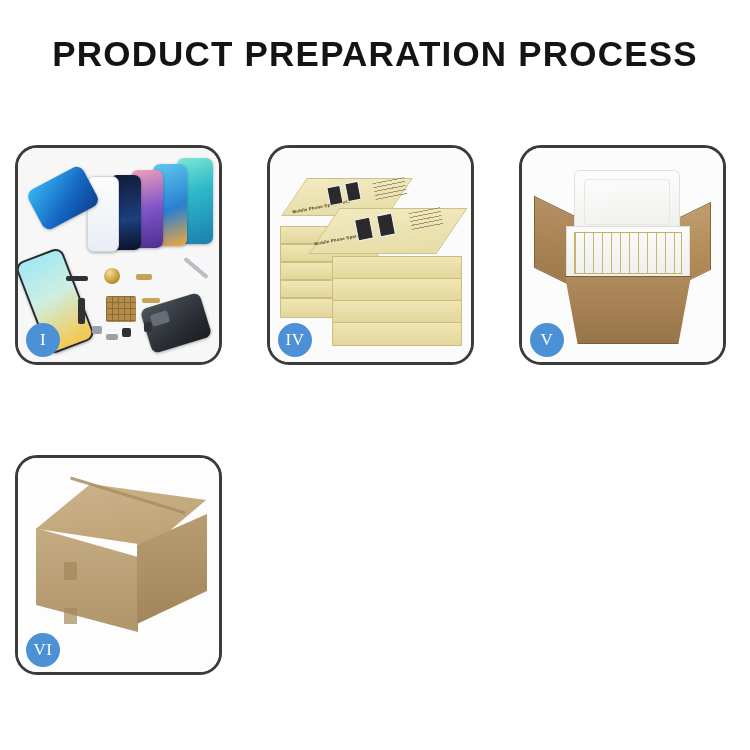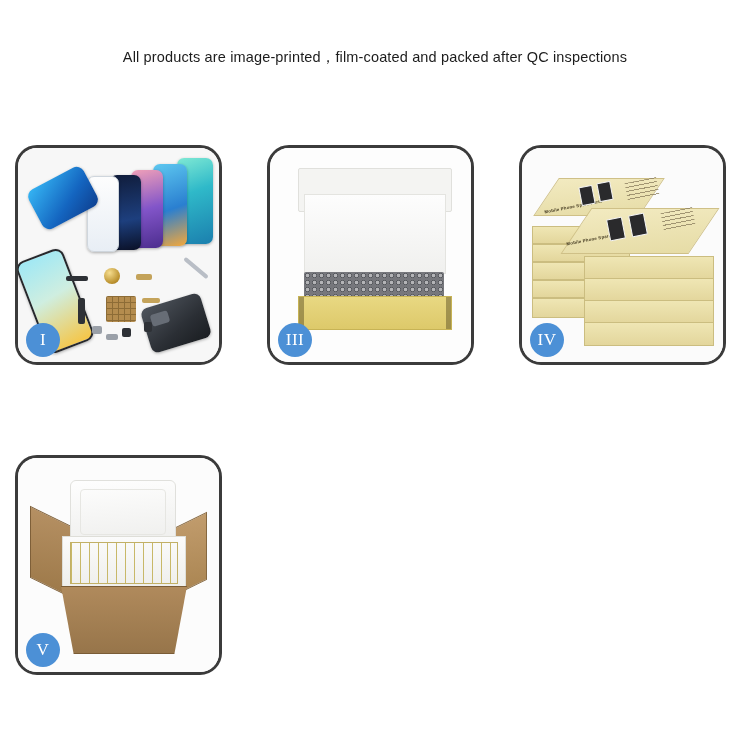--- a/index.html
+++ b/index.html
@@ -301,21 +301,21 @@
   }
   .c6-tape-b {
     position:absolute; left:46px; top:150px; width:13px; height:16px;
     background:#a5875c; opacity:.7;
   }
 </style>
 </head>
 <body>
 
 <div class="header">
-  <div class="subtitle">All products are image-printed，film-coated and packed after QC inspections</div>
+  <div class="title">PRODUCT PREPARATION PROCESS</div>
 </div>
 
 <div class="grid">
 
   <div class="panel">
     <div class="panel-stage">
       <div class="p1-bg"></div>
       <div class="phone ph-fan5"></div>
       <div class="phone ph-fan4"></div>
       <div class="phone ph-fan3"></div>
@@ -333,30 +333,20 @@
       <div class="chip gold" style="left:124px; top:150px; width:18px; height:5px;"></div>
       <div class="chip dark" style="left:104px; top:180px; width:9px; height:9px;"></div>
       <div class="chip silver" style="left:88px; top:186px; width:12px; height:6px;"></div>
       <div class="chip dark" style="left:126px; top:174px; width:8px; height:10px;"></div>
       <div class="tweezer"></div>
     </div>
     <div class="badge">I</div>
   </div>
 
 
-  <div class="panel">
-    <div class="panel-stage">
-      <div class="p3-bg"></div>
-      <div class="box3-lid"></div>
-      <div class="box3-foam"></div>
-      <div class="box3-bubble"></div>
-      <div class="box3-base"></div>
-    </div>
-    <div class="badge">III</div>
-  </div>
 
   <div class="panel">
     <div class="panel-stage">
       <div class="p4-bg"></div>
 
       <div class="stack-box" style="left:10px; top:78px;  width:96px; height:16px;"></div>
       <div class="stack-box" style="left:10px; top:96px;  width:96px; height:16px;"></div>
       <div class="stack-box" style="left:10px; top:114px; width:96px; height:16px;"></div>
       <div class="stack-box" style="left:10px; top:132px; width:96px; height:16px;"></div>
       <div class="stack-box" style="left:10px; top:150px; width:96px; height:18px;"></div>
@@ -387,14 +377,26 @@
       <div class="v-flap-l"></div>
       <div class="v-flap-r"></div>
       <div class="v-foam-lid"></div>
       <div class="v-foam-body"></div>
       <div class="v-inner-boxes"></div>
       <div class="v-carton-body"></div>
     </div>
     <div class="badge">V</div>
   </div>
 
+  <div class="panel">
+    <div class="panel-stage">
+      <div class="p6-bg"></div>
+      <div class="c6-top"></div>
+      <div class="c6-front"></div>
+      <div class="c6-side"></div>
+      <div class="c6-seam"></div>
+      <div class="c6-tape-a"></div>
+      <div class="c6-tape-b"></div>
+    </div>
+    <div class="badge">VI</div>
+  </div>
 
 </div>
 
 </body></html>

